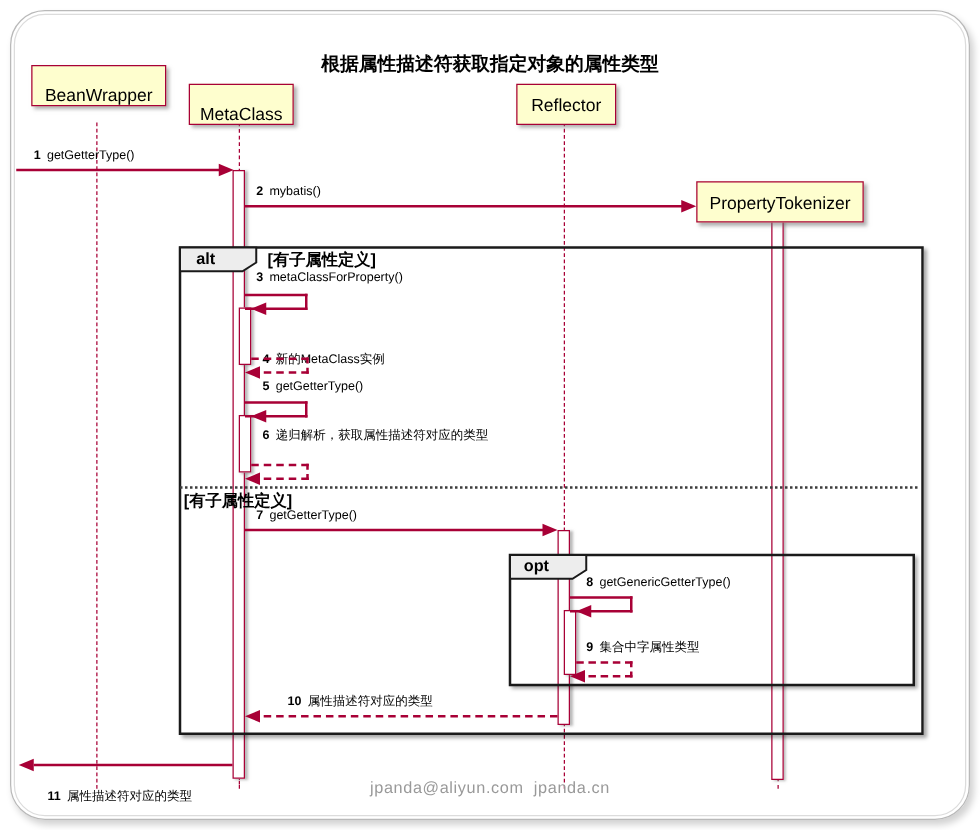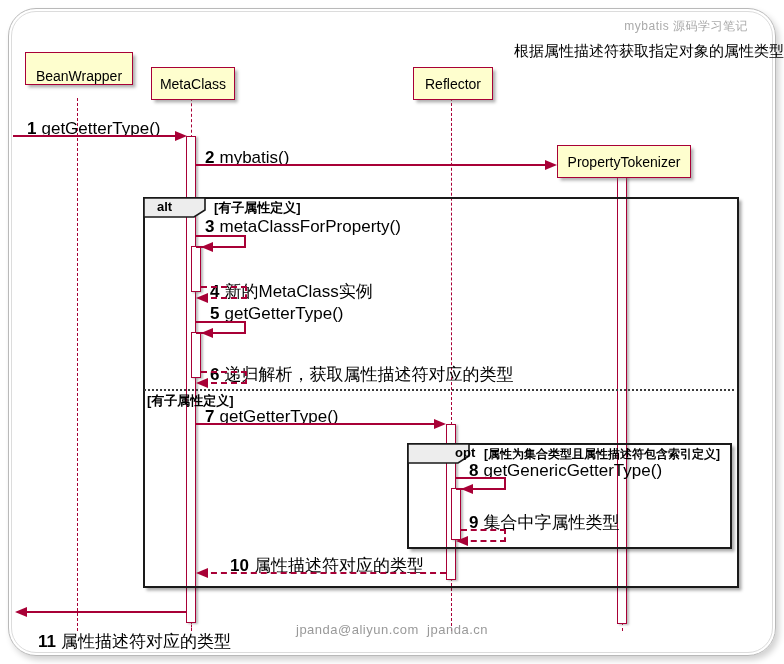--- a/index.html
+++ b/index.html
@@ -3,55 +3,54 @@
 <meta charset="utf-8">
 <style>
   html,body{margin:0;padding:0;background:#fff;}
   #stage{position:relative;width:784px;height:664px;background:#fff;overflow:hidden;
          font-family:"Liberation Sans","DejaVu Sans",sans-serif;color:#000;}
   
   .card{position:absolute;left:8px;top:8px;width:766px;height:646px;border:1px solid #b9b9b9;
         border-radius:28px;box-shadow:3px 4px 6px rgba(0,0,0,0.18);}
   .card-inner{position:absolute;left:2px;top:2px;right:2px;bottom:2px;border:1px solid #dcdcdc;border-radius:25px;}
   .watermark{position:absolute;top:18px;right:36px;font-size:12px;color:#aaa;letter-spacing:0.5px;z-index:4;}
-  .title{position:absolute;top:42px;left:0;width:784px;text-align:right;font-size:15px;font-weight:normal;z-index:4;}
+  .title{position:absolute;top:42px;left:0;width:784px;text-align:center;font-size:15px;font-weight:bold;z-index:4;}
   .participant{position:absolute;background:#FEFECE;border:1.6px solid #A80036;
                box-shadow:2.5px 2.5px 3px rgba(110,110,110,0.55);display:flex;align-items:center;
                justify-content:center;font-size:14px;z-index:5;}
   .lifeline{position:absolute;width:0;border-left:1px dashed #A80036;z-index:1;}
   .bar{position:absolute;width:8px;background:#fff;border:1px solid #A80036;
        box-shadow:2px 1px 2px rgba(120,120,120,0.5);z-index:2;}
   .frame{position:absolute;border:2px solid #1a1a1a;box-shadow:2.5px 2.5px 3px rgba(0,0,0,0.35);z-index:3;background:transparent;}
   .frame-pentagon{position:absolute;z-index:4;}
   .frame-label{position:absolute;font-size:13px;font-weight:bold;z-index:5;}
   .guard{position:absolute;font-size:13px;font-weight:bold;white-space:nowrap;z-index:4;}
   .guard.small{font-size:12px;}
   .divider{position:absolute;height:0;border-top:2px dotted #3c3c3c;z-index:4;}
-  .msg{position:absolute;font-size:17px;white-space:nowrap;z-index:4;}
+  .msg{position:absolute;font-size:10px;white-space:nowrap;z-index:4;}
   .msg .num{font-weight:bold;margin-right:5px;}
   .line{position:absolute;height:0;border-top:2px solid #A80036;z-index:4;}
   .line.dashed{border-top-style:dashed;}
   .selfloop{position:absolute;height:13px;box-sizing:border-box;border:2px solid #A80036;border-left:none;z-index:4;background:transparent;}
   .selfloop.dashed{border-style:dashed;border-left:none;}
   .head{position:absolute;width:0;height:0;z-index:5;}
   .head.right{border-top:5px solid transparent;border-bottom:5px solid transparent;border-left:12px solid #A80036;}
   .head.left{border-top:5px solid transparent;border-bottom:5px solid transparent;border-right:12px solid #A80036;}
   .footer{position:absolute;top:622px;left:0;width:784px;text-align:center;font-size:13px;color:#999;
           white-space:pre;letter-spacing:0.5px;z-index:4;}
 </style>
 </head>
 <body>
 
 <div id="stage">
 
   <div class="card">
     <div class="card-inner"></div>
   </div>
 
-  <div class="watermark">mybatis 源码学习笔记</div>
   <div class="title">根据属性描述符获取指定对象的属性类型</div>
 
   <div class="lifeline" style="left:77px;top:98px;height:533px;"></div>
   <div class="lifeline" style="left:191px;top:98px;height:40px;"></div>
   <div class="lifeline" style="left:191px;top:621px;height:10px;"></div>
   <div class="lifeline" style="left:451px;top:98px;height:327px;"></div>
   <div class="lifeline" style="left:451px;top:578px;height:53px;"></div>
   <div class="lifeline" style="left:622px;top:622px;height:9px;"></div>
 
   <div class="bar" style="left:186px;top:136px;height:485px;"></div>
@@ -68,22 +67,21 @@
   <span class="frame-label" style="left:157px;top:199px;">alt</span>
   <span class="guard" style="left:214px;top:199px;">[有子属性定义]</span>
 
   <div class="divider" style="left:144px;top:389px;width:590px;"></div>
   <span class="guard" style="left:147px;top:392px;">[有子属性定义]</span>
 
   <div class="frame" style="left:407px;top:443px;width:321px;height:102px;"></div>
   <svg class="frame-pentagon" style="left:407px;top:443px;" width="64" height="22">
     <polygon points="1,1 62,1 62,13 51,20 1,20" fill="#ededed" stroke="#1a1a1a" stroke-width="1.6"></polygon>
   </svg>
-  <span class="frame-label" style="left:419px;top:445px;margin-left:36px;">opt</span>
-  <span class="guard small" style="left:484px;top:446px;">[属性为集合类型且属性描述符包含索引定义]</span>
+  <span class="frame-label" style="left:419px;top:445px;">opt</span>
 
   <div class="msg" style="left:27px;top:119px;">
     <span class="num">1</span><span>getGetterType()</span>
   </div>
   <div class="line" style="left:13px;top:135px;width:165px;"></div>
   <div class="head right" style="left:175px;top:131px;"></div>
 
   <div class="msg" style="left:205px;top:148px;">
     <span class="num">2</span><span>mybatis()</span>
   </div>
@@ -101,21 +99,21 @@
   </div>
   <div class="selfloop dashed" style="left:201px;top:286px;width:46px;"></div>
   <div class="head left" style="left:196px;top:293px;"></div>
 
   <div class="msg" style="left:210px;top:304px;">
     <span class="num">5</span><span>getGetterType()</span>
   </div>
   <div class="selfloop" style="left:196px;top:321px;width:50px;"></div>
   <div class="head left" style="left:201px;top:328px;"></div>
 
-  <div class="msg" style="left:210px;top:363px;">
+  <div class="msg" style="left:210px;top:341px;">
     <span class="num">6</span><span>递归解析，获取属性描述符对应的类型</span>
   </div>
   <div class="selfloop dashed" style="left:201px;top:371px;width:46px;"></div>
   <div class="head left" style="left:196px;top:378px;"></div>
 
   <div class="msg" style="left:205px;top:407px;">
     <span class="num">7</span><span>getGetterType()</span>
   </div>
   <div class="line" style="left:196px;top:423px;width:240px;"></div>
   <div class="head right" style="left:434px;top:419px;"></div>
@@ -140,21 +138,21 @@
 
   <div class="msg" style="left:38px;top:595px;margin-top:35px;">
     <span class="num">11</span><span>属性描述符对应的类型</span>
   </div>
   <div class="line" style="left:27px;top:611px;width:159px;"></div>
   <div class="head left" style="left:15px;top:607px;"></div>
 
   <div class="participant" style="left:25px;top:52px;width:106px;height:31px;align-items:flex-end;">
     <span>BeanWrapper</span>
   </div>
-  <div class="participant" style="left:151px;top:67px;width:82px;height:31px;">
+  <div class="participant" style="left:151px;top:67px;width:82px;height:31px;align-items:flex-end;">
     <span>MetaClass</span>
   </div>
   <div class="participant" style="left:557px;top:145px;width:132px;height:31px;">
     <span>PropertyTokenizer</span>
   </div>
   <div class="participant" style="left:413px;top:67px;width:78px;height:31px;">
     <span>Reflector</span>
   </div>
 
   <div class="footer">jpanda@aliyun.com  jpanda.cn</div>

